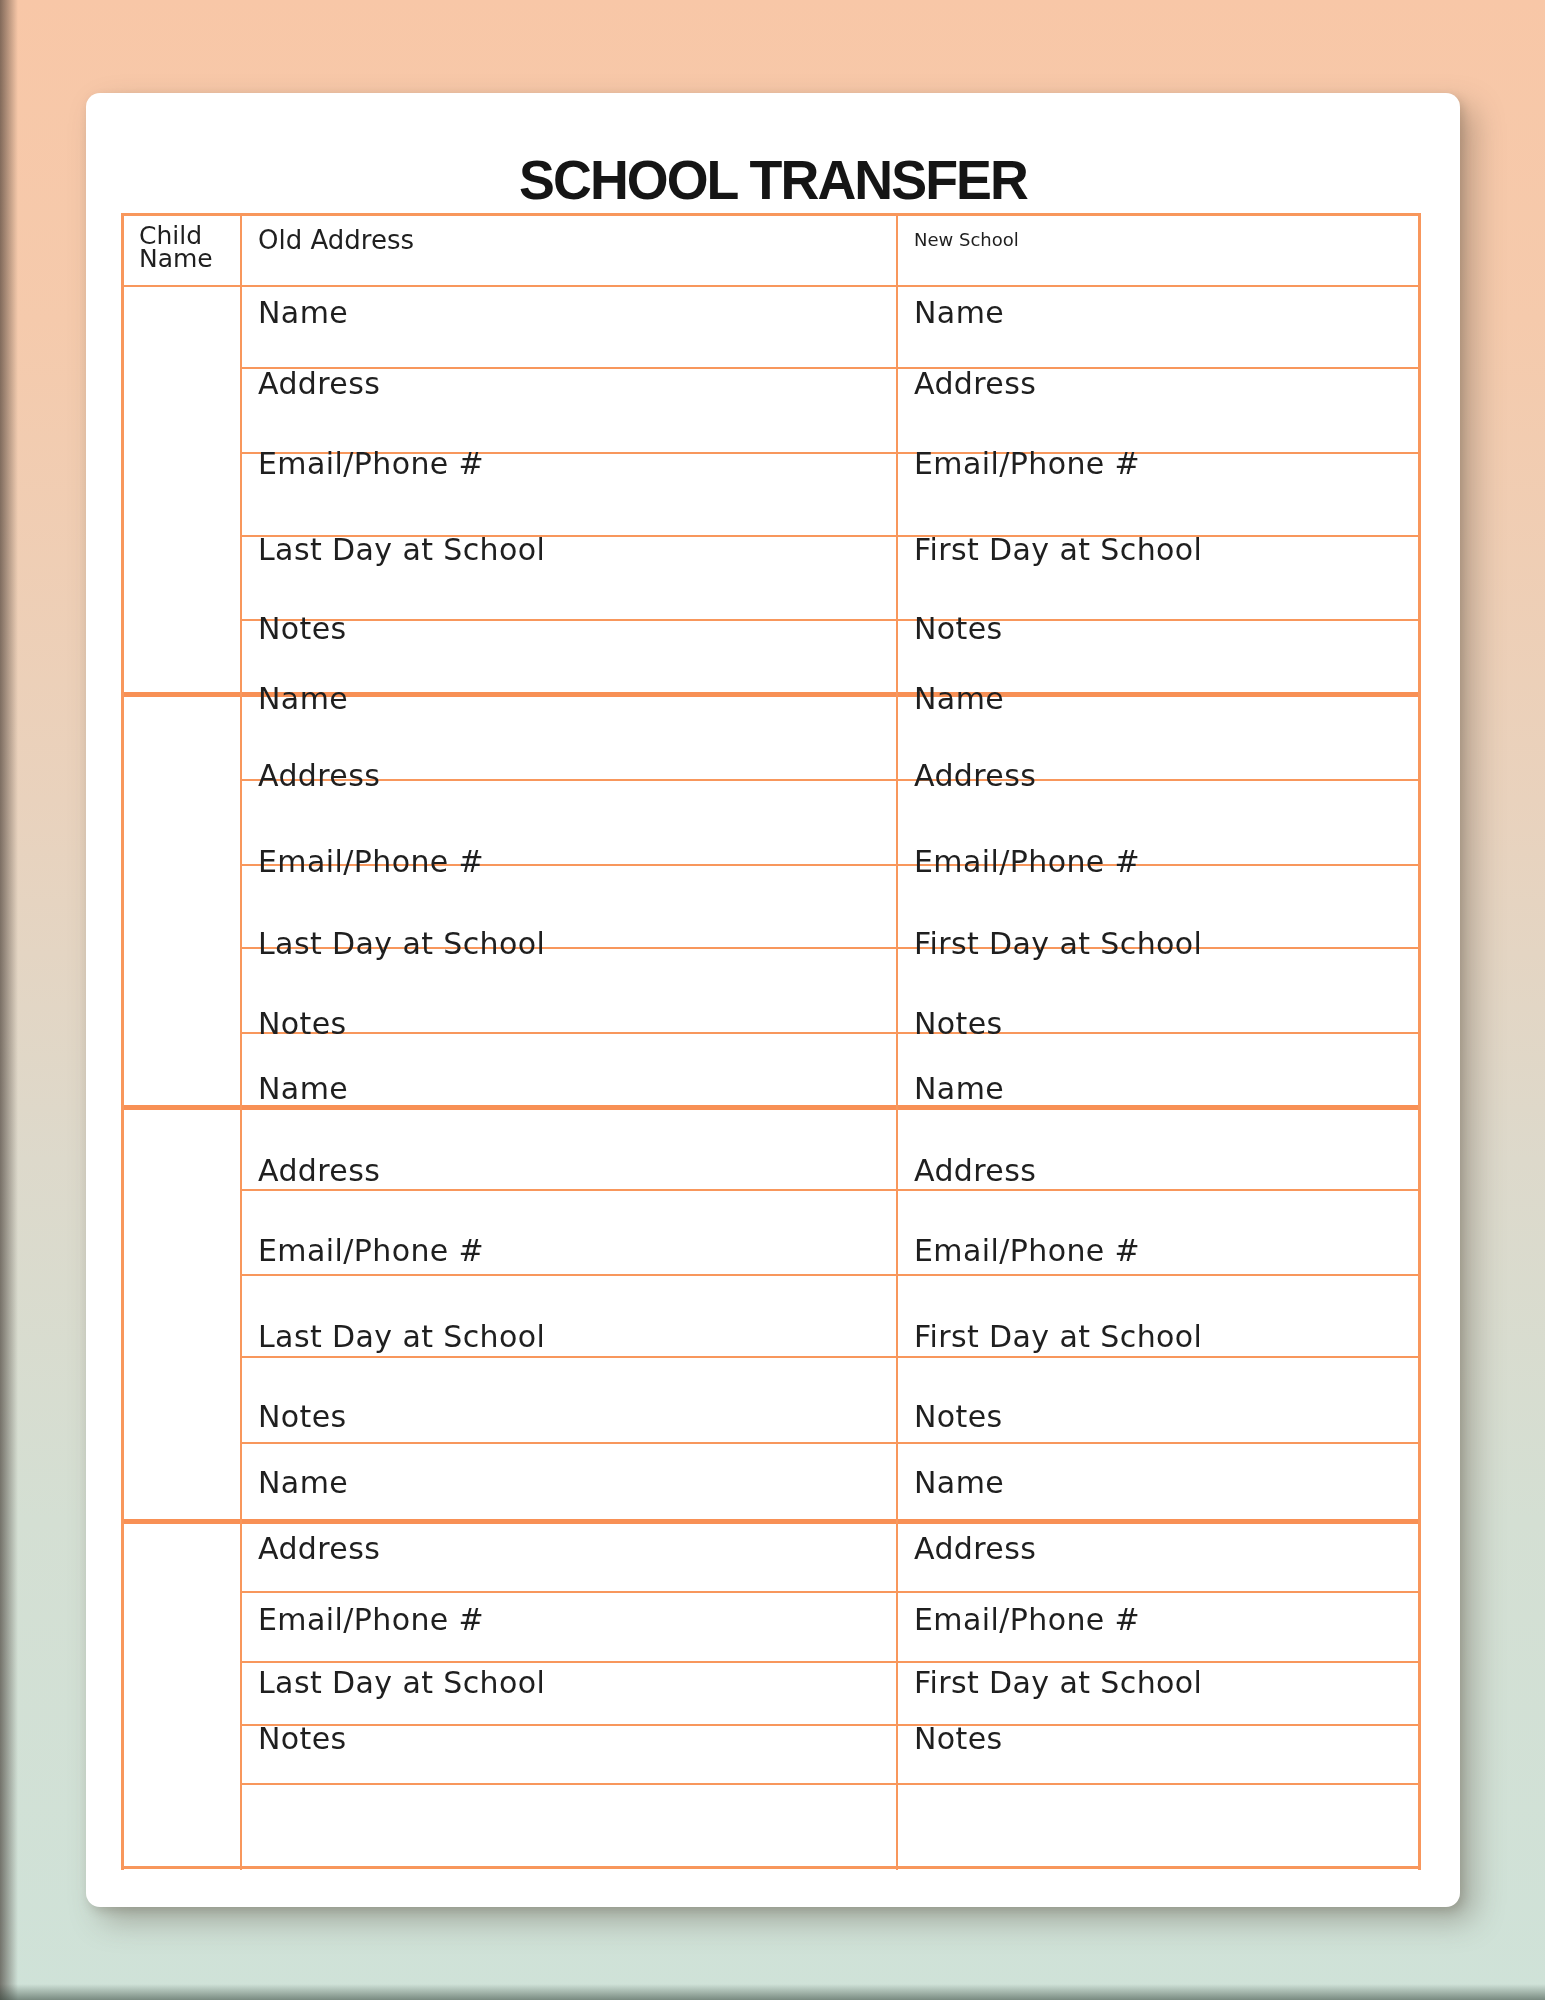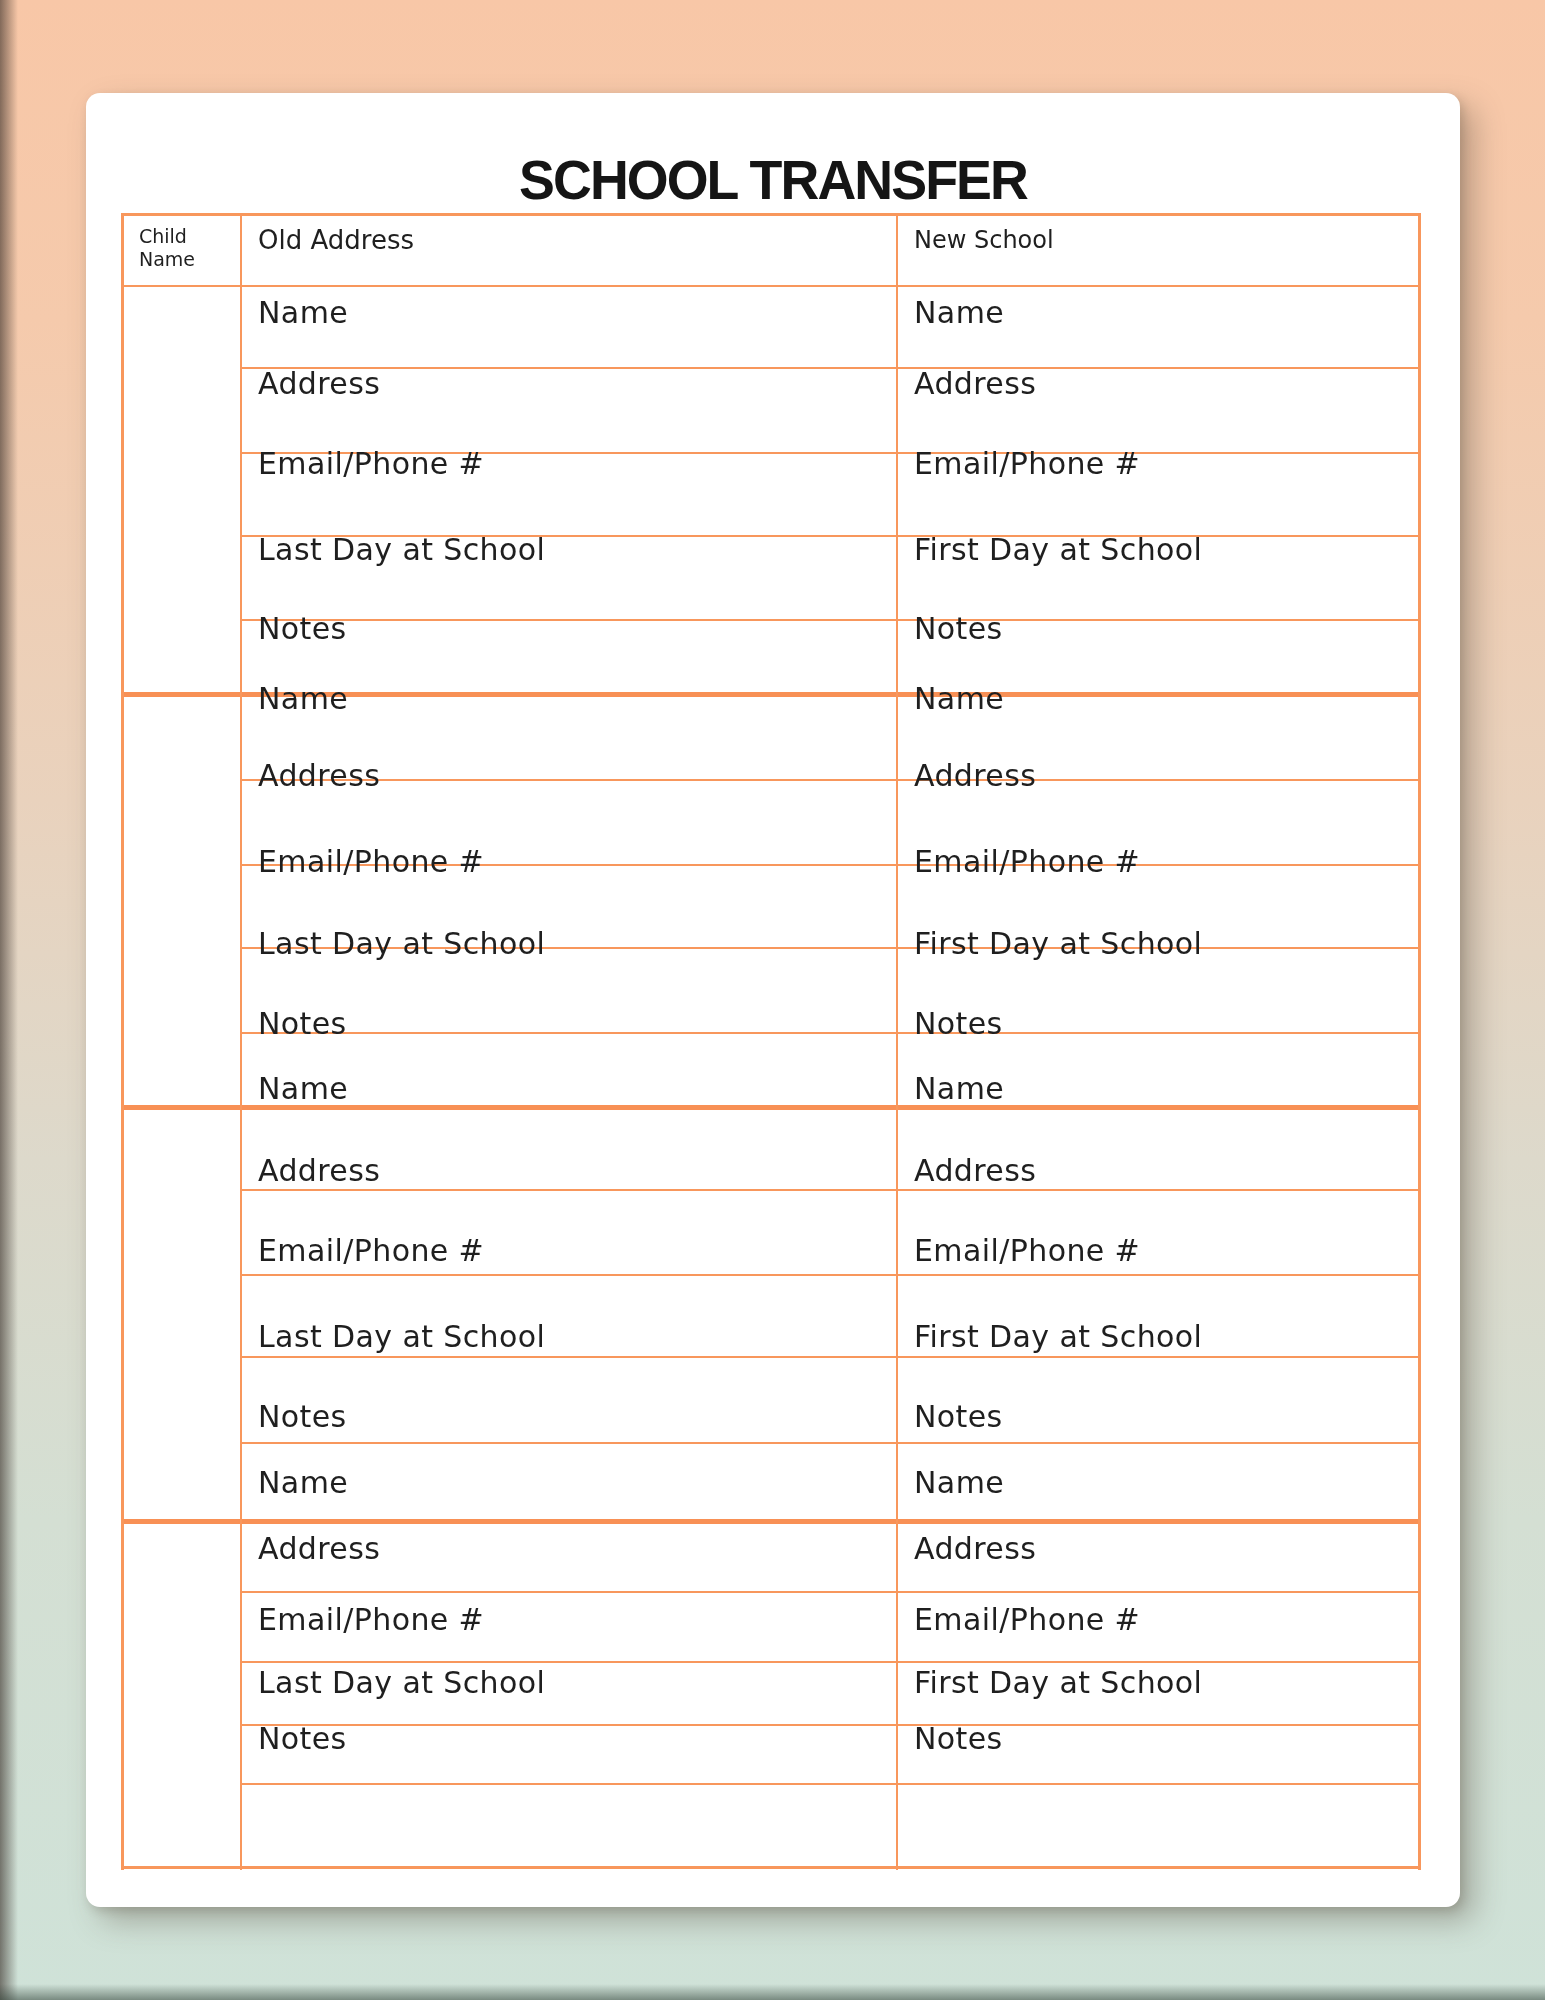--- a/index.html
+++ b/index.html
@@ -34,23 +34,23 @@
     transform:scaleX(.96);
   }
   .hline{position:absolute;z-index:2;background:#F8975C;}
   .hline.thick{background:#F89055;}
   .vline{position:absolute;z-index:2;background:#F8975C;}
   .cell-label{
     position:absolute;z-index:3;transform:translateY(-50%);
     font-size:30px;letter-spacing:.4px;color:#1f1f1f;white-space:nowrap;
   }
   .hdr{position:absolute;z-index:3;color:#1f1f1f;}
-  .hdr-child{left:139px;top:225px;width:88px;font-size:19px;line-height:22.5px;}
+  .hdr-child{left:139px;top:225px;width:88px;font-size:25px;line-height:22.5px;}
   .hdr-old{left:258px;top:226px;font-size:26px;line-height:28px;}
-  .hdr-new{left:914px;top:226px;font-size:24px;line-height:28px;}
+  .hdr-new{left:914px;top:226px;font-size:18px;line-height:28px;}
 </style>
 </head>
 <body>
 
 <div class="stage">
   <div class="page"></div>
 
   <div class="doc-title">SCHOOL TRANSFER</div>
 
   <div id="table-layer">

